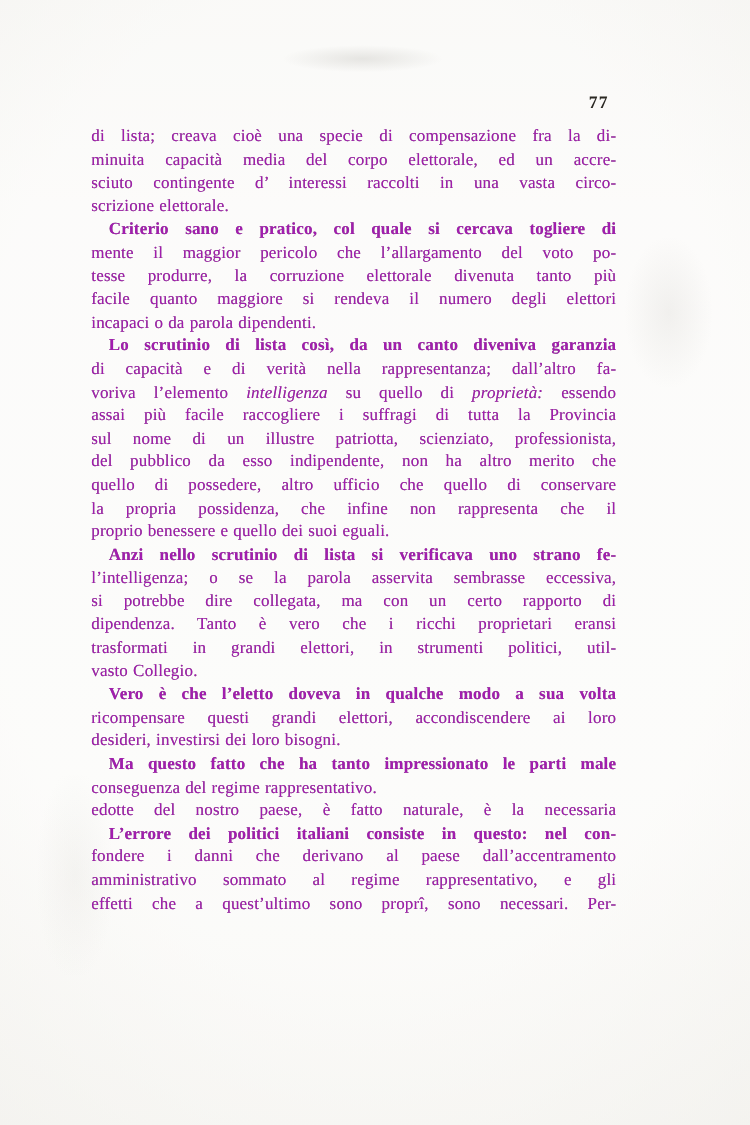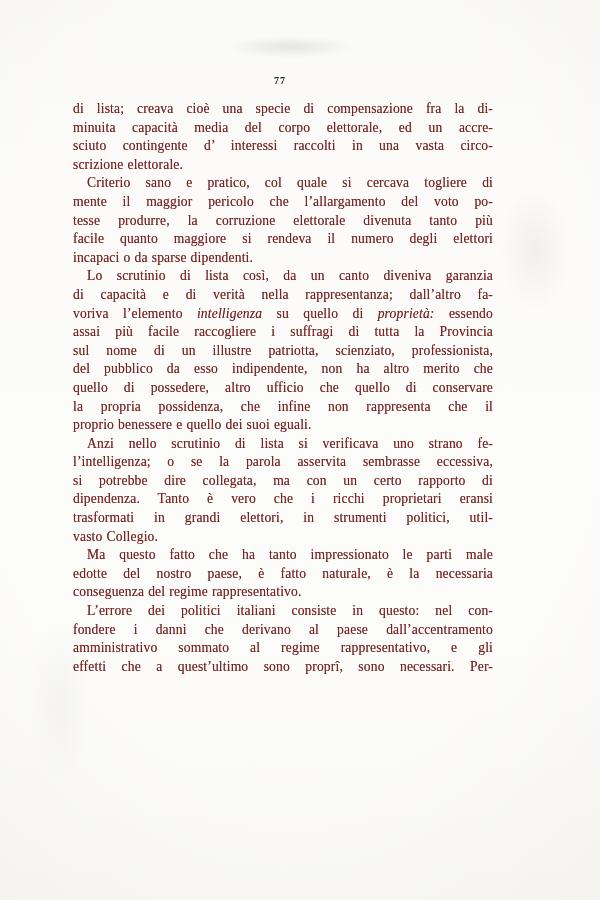--- a/index.html
+++ b/index.html
@@ -24,47 +24,47 @@
     position: absolute; left: 500px; top: 190px; width: 70px; height: 120px;
     background: radial-gradient(ellipse at center, rgba(190,188,181,0.18) 0%, rgba(190,188,181,0) 72%);
   }
   .smudge3 {
     position: absolute; left: 30px; top: 620px; width: 60px; height: 160px;
     background: radial-gradient(ellipse at center, rgba(200,198,191,0.14) 0%, rgba(200,198,191,0) 75%);
   }
   .folio {
     position: absolute;
     left: 73px; top: 75px; width: 414px;
-    text-align: center;
-    font-size: 10px;
+    text-align: right;
+    font-size: 14px;
     font-weight: bold;
     letter-spacing: 1px;
     color: #2b2823;
   }
   .textblock {
     position: absolute;
     left: 73px; top: 100px; width: 420px;
     font-size: 13.6px;
     line-height: 18.6px;
     letter-spacing: 0.15px;
     word-spacing: 0.5px;
-    color: #7f1d1d;
+    color: #a21caf;
     text-shadow: 0 0 0.5px rgba(43,39,34,0.55);
   }
   .para { margin: 0; }
   .line {
     height: 18.6px;
     text-align: justify;
     text-align-last: justify;
     overflow: hidden;
   }
   .line.endline {
     text-align-last: left;
   }
-  .para.indent .line:first-child { text-indent: 14px; }
+  .para.indent .line:first-child { text-indent: 14px; font-weight: bold; }
   .line i { font-style: italic; }
 </style>
 </head>
 <body>
 
 <div class="paper"></div>
 <div class="smudge1"></div>
 <div class="smudge2"></div>
 <div class="smudge3"></div>
 
@@ -75,21 +75,21 @@
       <div class="line">di lista; creava cioè una specie di compensazione fra la di-</div>
       <div class="line">minuita capacità media del corpo elettorale, ed un accre-</div>
       <div class="line">sciuto contingente d’ interessi raccolti in una vasta circo-</div>
       <div class="line endline">scrizione elettorale.</div>
     </div>
     <div class="para indent">
       <div class="line">Criterio sano e pratico, col quale si cercava togliere di</div>
       <div class="line">mente il maggior pericolo che l’allargamento del voto po-</div>
       <div class="line">tesse produrre, la corruzione elettorale divenuta tanto più</div>
       <div class="line">facile quanto maggiore si rendeva il numero degli elettori</div>
-      <div class="line endline">incapaci o da sparse dipendenti.</div>
+      <div class="line endline">incapaci o da parola dipendenti.</div>
     </div>
     <div class="para indent">
       <div class="line">Lo scrutinio di lista così, da un canto diveniva garanzia</div>
       <div class="line">di capacità e di verità nella rappresentanza; dall’altro fa-</div>
       <div class="line"><span>voriva l’elemento </span><i>intelligenza</i><span> su quello di </span><i>proprietà:</i><span> essendo</span></div>
       <div class="line">assai più facile raccogliere i suffragi di tutta la Provincia</div>
       <div class="line">sul nome di un illustre patriotta, scienziato, professionista,</div>
       <div class="line">del pubblico da esso indipendente, non ha altro merito che</div>
       <div class="line">quello di possedere, altro ufficio che quello di conservare</div>
       <div class="line">la propria possidenza, che infine non rappresenta che il</div>
@@ -97,23 +97,28 @@
     </div>
     <div class="para indent">
       <div class="line">Anzi nello scrutinio di lista si verificava uno strano fe-</div>
       <div class="line">l’intelligenza; o se la parola asservita sembrasse eccessiva,</div>
       <div class="line">si potrebbe dire collegata, ma con un certo rapporto di</div>
       <div class="line">dipendenza. Tanto è vero che i ricchi proprietari eransi</div>
       <div class="line">trasformati in grandi elettori, in strumenti politici, util-</div>
       <div class="line endline">vasto Collegio.</div>
     </div>
     <div class="para indent">
+      <div class="line">Vero è che l’eletto doveva in qualche modo a sua volta</div>
+      <div class="line">ricompensare questi grandi elettori, accondiscendere ai loro</div>
+      <div class="line endline">desideri, investirsi dei loro bisogni.</div>
+    </div>
+    <div class="para indent">
       <div class="line">Ma questo fatto che ha tanto impressionato le parti male</div>
+      <div class="line endline">conseguenza del regime rappresentativo.</div>
       <div class="line">edotte del nostro paese, è fatto naturale, è la necessaria</div>
-      <div class="line endline">conseguenza del regime rappresentativo.</div>
     </div>
     <div class="para indent">
       <div class="line">L’errore dei politici italiani consiste in questo: nel con-</div>
       <div class="line">fondere i danni che derivano al paese dall’accentramento</div>
       <div class="line">amministrativo sommato al regime rappresentativo, e gli</div>
       <div class="line">effetti che a quest’ultimo sono proprî, sono necessari. Per-</div>
     </div>
   </main>
 
 </body></html>

